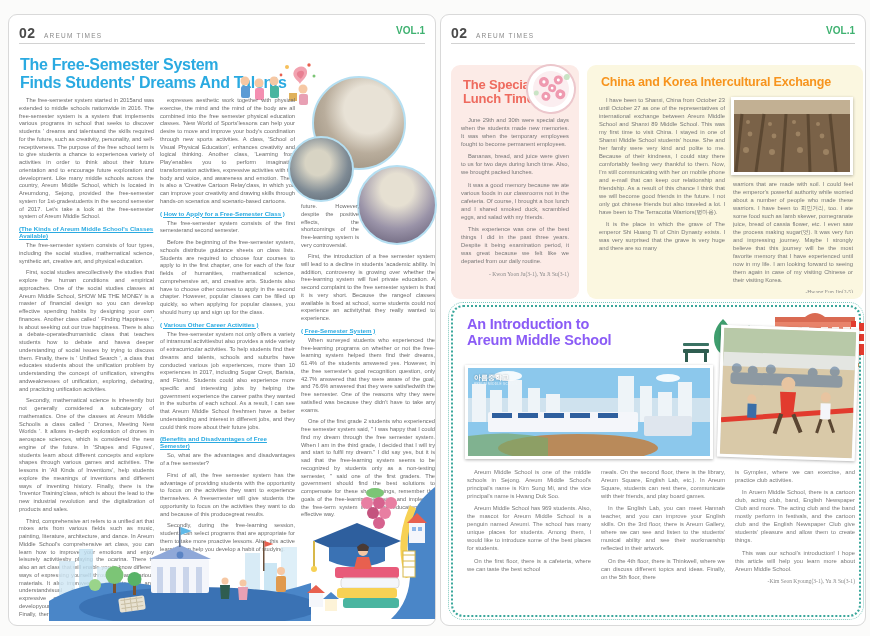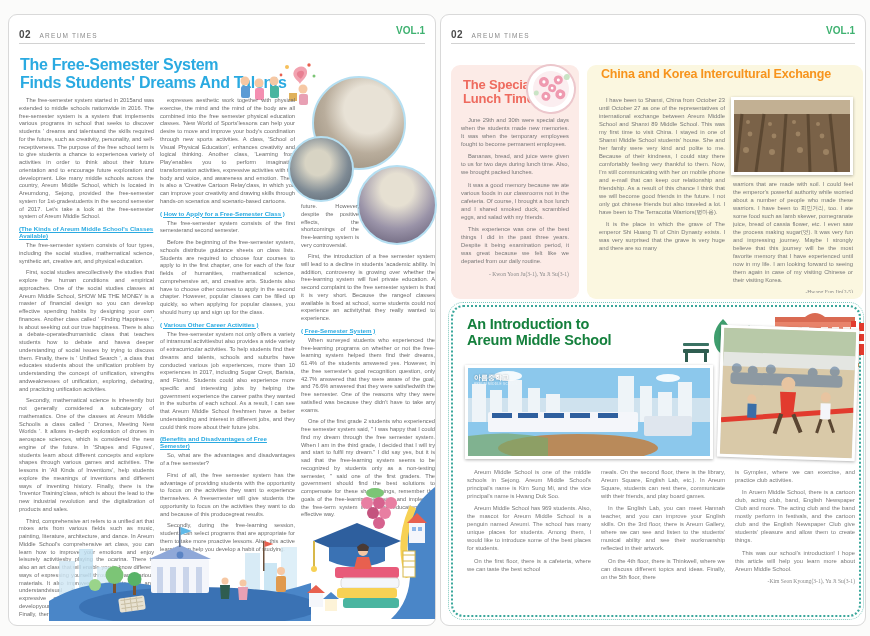--- a/index.html
+++ b/index.html
@@ -2,42 +2,42 @@
 <html><head>
 <meta charset="utf-8">
 <style>
   html,body{margin:0;padding:0;}
   body{width:870px;height:636px;background:#fbfbfa;position:relative;overflow:hidden;
        font-family:"Liberation Sans",sans-serif;-webkit-font-smoothing:antialiased;}
   .page{position:absolute;top:14px;height:610px;background:#fff;border:1px solid #d9d9d9;border-radius:9px;}
   #pageL{left:8px;width:426px;}
   #pageR{left:440px;width:424px;}
   .pagehdr{position:absolute;left:10px;right:10px;top:9px;height:19px;border-bottom:1.5px solid #d2d2d2;}
-  .pgnum{font-size:10px;font-weight:bold;color:#4a4a4a;letter-spacing:.5px;}
+  .pgnum{font-size:14px;font-weight:bold;color:#4a4a4a;letter-spacing:.5px;}
   .mast{font-size:6.5px;color:#8a8a8a;letter-spacing:1.2px;margin-left:4px;}
   .vol{position:absolute;right:0;top:1px;font-size:10px;font-weight:bold;color:#3eb170;}
   .ltitle{position:absolute;left:11px;top:41px;font-size:16px;line-height:1.13;font-weight:bold;
           color:#2aaae1;letter-spacing:-.3px;}
   .col{position:absolute;overflow:hidden;}
   .bodytxt p{margin:0 0 4px;font-size:5.7px;line-height:1.36;text-align:justify;color:#6b6b6b;text-indent:7px;}
   .subhead{font-size:6.2px;font-weight:bold;color:#2aaae1;text-decoration:underline;margin:4px 0 3px;}
   .byline{font-size:5.6px;color:#8a8a8a;text-align:right;margin-top:2px;font-family:"Liberation Serif",serif;}
   .circphoto{position:absolute;border-radius:50%;border:2.5px solid #b5dff2;box-sizing:border-box;}
   .c1{background:radial-gradient(circle at 60% 35%,#e8e2d6 0 30%,#b9ad9c 55%,#8d8271 100%);}
   .c2{background:radial-gradient(circle at 45% 40%,#d8d4c4 0 25%,#7e8a94 60%,#4e5a66 100%);}
   .c3{background:radial-gradient(circle at 50% 30%,#e6e0d2 0 25%,#9a93a8 60%,#5d566e 100%);}
   .photo{position:absolute;background:#ddd;border:3px solid #fff;box-shadow:0 1px 3px rgba(0,0,0,.3);box-sizing:border-box;}
   .boxL{position:absolute;border-radius:9px;}
   #lunchBox{left:10px;top:50px;width:128px;height:234px;background:#fcebe7;}
   #chinaBox{left:146px;top:50px;width:276px;height:234px;background:#fbf7e0;}
   #introBox{left:10px;top:290px;width:410px;height:312px;background:#fff;border:2px dotted #3aa79b;
             outline:1.5px dotted #7cc7bd;outline-offset:2px;border-radius:12px;box-sizing:border-box;}
   .lunchtitle{font-size:13px;line-height:1.05;font-weight:bold;color:#ee6a5e;letter-spacing:-.2px;}
   .chinatitle{font-size:12.5px;font-weight:bold;color:#f7941d;letter-spacing:-.2px;}
-  .introtitle{font-size:14.5px;line-height:1.1;font-weight:bold;color:#15803d;letter-spacing:-.2px;}
+  .introtitle{font-size:14.5px;line-height:1.1;font-weight:bold;color:#8b5cf6;letter-spacing:-.2px;}
   .smalltxt p{margin:0 0 4.5px;font-size:5.8px;line-height:1.38;text-align:justify;color:#777;text-indent:7px;}
   .overlaykr{position:absolute;left:6px;top:5px;color:#fff;font-size:7px;font-weight:bold;text-shadow:0 0 2px rgba(0,0,0,.4);}
   .overlayen{position:absolute;left:6px;top:14px;color:#f0f6fa;font-size:3px;letter-spacing:.4px;}
 </style>
 </head>
 <body>
 
 <div class="page" id="pageL">
   <div class="pagehdr">
     <span class="pgnum">02</span>
@@ -239,21 +239,21 @@
     <div class="smalltxt" style="position:absolute;left:10px;top:52px;width:108px;height:172px;overflow:hidden;">
       <p>June 29th and 30th were special days when the students made new memories. It was when the temporary employees fought to become permanent employees.</p>
       <p>Bananas, bread, and juice were given to us for two days during lunch time. Also, we brought packed lunches.</p>
       <p>It was a good memory because we ate various foods in our classrooms not in the cafeteria. Of course, I brought a box lunch and I shared smoked duck, scrambled eggs, and salad with my friends.</p>
       <p>This experience was one of the best things I did in the past three years. Despite it being examination period, it was great because we felt like we departed from our daily routine.</p>
       <div class="byline">- Kwon Yoon Ju(3-1), Yu Ji Su(3-1)</div>
     </div>
   </div>
 
   <div class="boxL" id="chinaBox">
-    <div class="chinatitle" style="position:absolute;left:14px;top:2px;">China and Korea Intercultural Exchange</div>
+    <div class="chinatitle" style="position:absolute;left:14px;top:10px;">China and Korea Intercultural Exchange</div>
     <div class="smalltxt" style="position:absolute;left:12px;top:32px;width:126px;height:194px;overflow:hidden;">
       <p>I have been to Shanxi, China from October 23 until October 27 as one of the representatives of international exchange between Areum Middle School and Shanxi 89 Middle School. This was my first time to visit China. I stayed in one of Shanxi Middle School students' house. She and her family were very kind and polite to me. Because of their kindness, I could stay there comfortably feeling very thankful to them. Now, I'm still communicating with her on mobile phone and e-mail that can keep our relationship and friendship. As a result of this chance I think that we will become good friends in the future. I not only got chinese friends but also traveled a lot. I have been to The Terracotta Warriors(병마용).</p>
       <p>It is the place in which the grave of The emperor Shi Huang Ti of Chin Dynasty exists. I was very surprised that the grave is very huge and there are so many</p>
     </div>
     <div class="photo" style="left:144px;top:32px;width:122px;height:78px;">
       <svg width="116" height="72" viewBox="0 0 116 72" preserveAspectRatio="none">
         <rect width="116" height="72" fill="#7a6248"></rect>
         <rect width="116" height="14" fill="#c2b093"></rect>
         <g stroke="#5c4832" stroke-width="3">
             <path d="M8 14 L2 72"></path>

